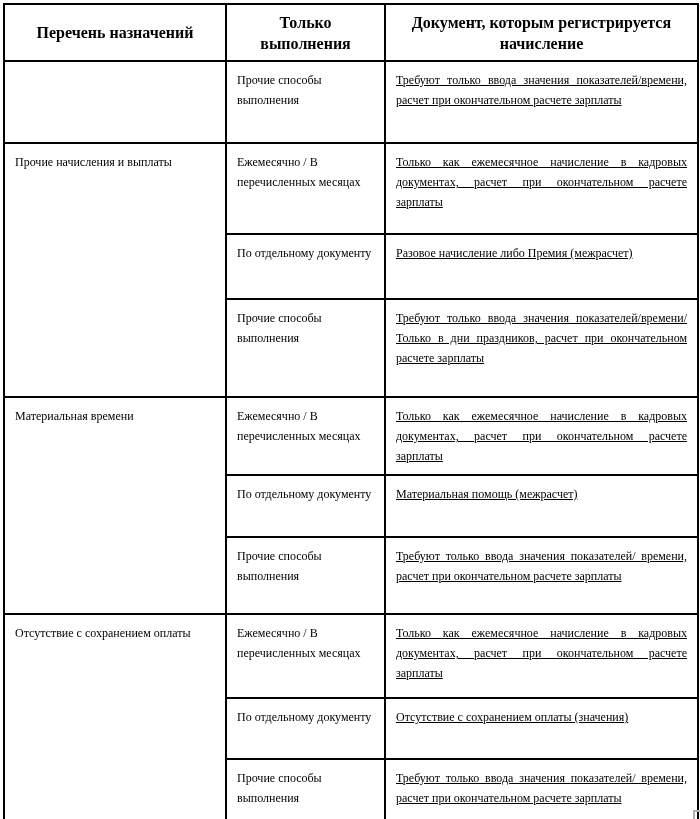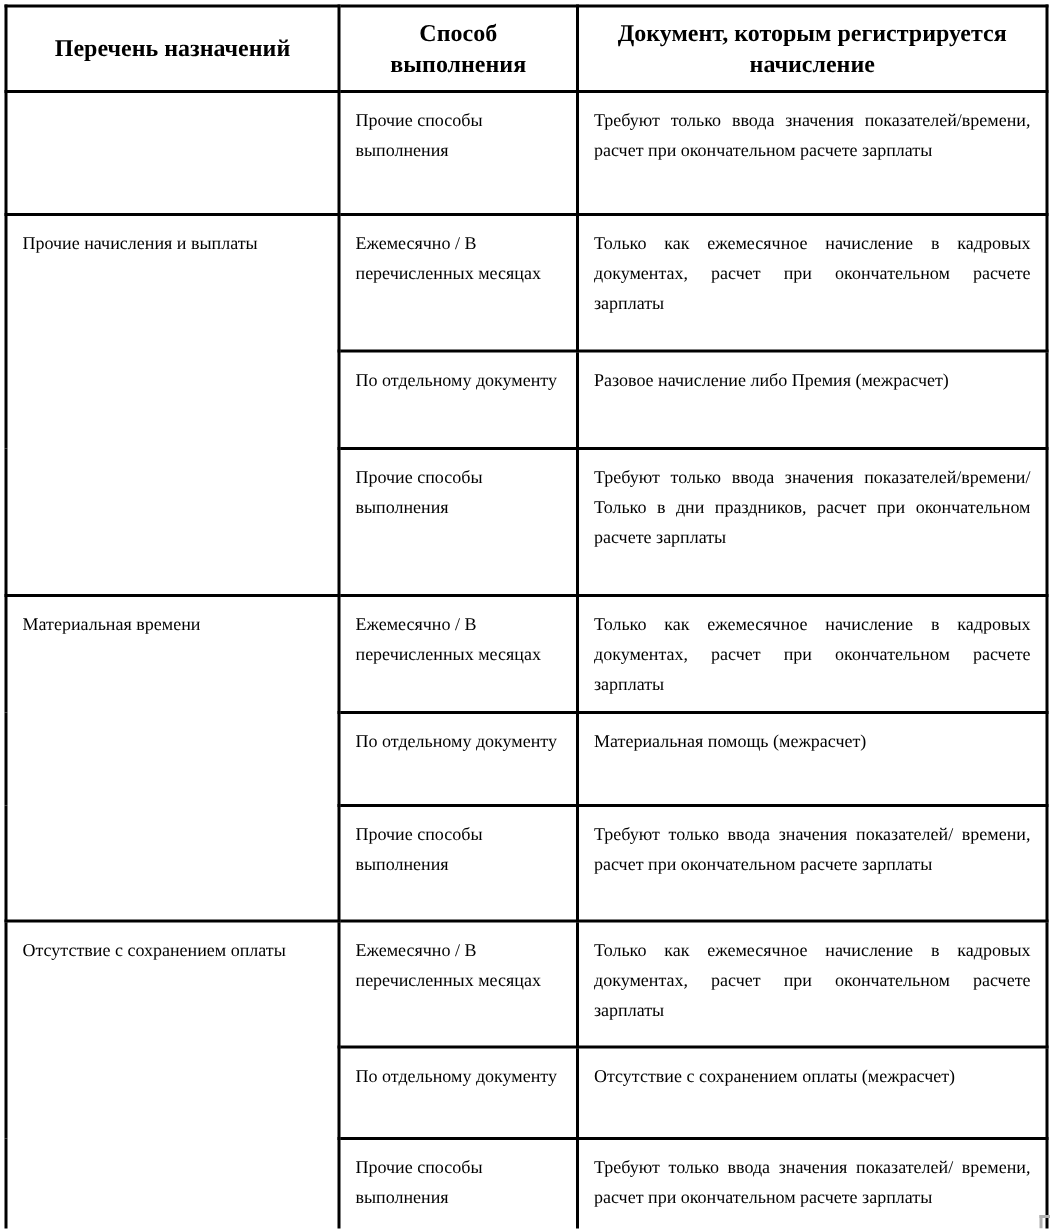--- a/index.html
+++ b/index.html
@@ -46,20 +46,21 @@
   td.cat {
     vertical-align: middle;
     text-align: justify;
     padding: 8px 10px;
   }
   td.method {
     text-align: left;
   }
   td.doc {
     text-align: justify;
+    text-decoration: underline;
   }
   .corner-mark {
     position: absolute;
     left: 693px;
     top: 810px;
     width: 7px;
     height: 9px;
     border-top: 2px solid #b0b0b0;
     border-left: 2px solid #b0b0b0;
   }
@@ -70,21 +71,21 @@
 <div class="page">
   <table class="doc-table">
     <colgroup>
       <col style="width:222px">
       <col style="width:159px">
       <col style="width:313px">
     </colgroup>
     <thead>
       <tr style="height:57px">
         <th>Перечень назначений</th>
-        <th>Способ выполнения</th>
+        <th>Только выполнения</th>
         <th>Документ, которым регистрируется начисление</th>
       </tr>
     </thead>
     <tbody>
         <tr style="height: 82px;">
           <td class="cat" rowspan="1"></td>
           <td class="method">Прочие способы выполнения</td>
           <td class="doc">Требуют только ввода значения показателей/времени, расчет при окончательном расчете зарплаты</td>
         </tr>
         <tr style="height: 91px;">
@@ -113,21 +114,21 @@
           <td class="method">Прочие способы выполнения</td>
           <td class="doc">Требуют только ввода значения показателей/ времени, расчет при окончательном расчете зарплаты</td>
         </tr>
         <tr style="height: 84px;">
           <td class="cat" rowspan="3">Отсутствие с сохранением оплаты</td>
           <td class="method">Ежемесячно / В перечисленных месяцах</td>
           <td class="doc">Только как ежемесячное начисление в кадровых документах, расчет при окончательном расчете зарплаты</td>
         </tr>
         <tr style="height: 61px;">
           <td class="method">По отдельному документу</td>
-          <td class="doc">Отсутствие с сохранением оплаты (межрасчет)</td>
+          <td class="doc">Отсутствие с сохранением оплаты (значения)</td>
         </tr>
         <tr style="height: 78px;">
           <td class="method">Прочие способы выполнения</td>
           <td class="doc">Требуют только ввода значения показателей/ времени, расчет при окончательном расчете зарплаты</td>
         </tr>
       </tbody>
   </table>
   <div class="corner-mark"></div>
 </div>
 

